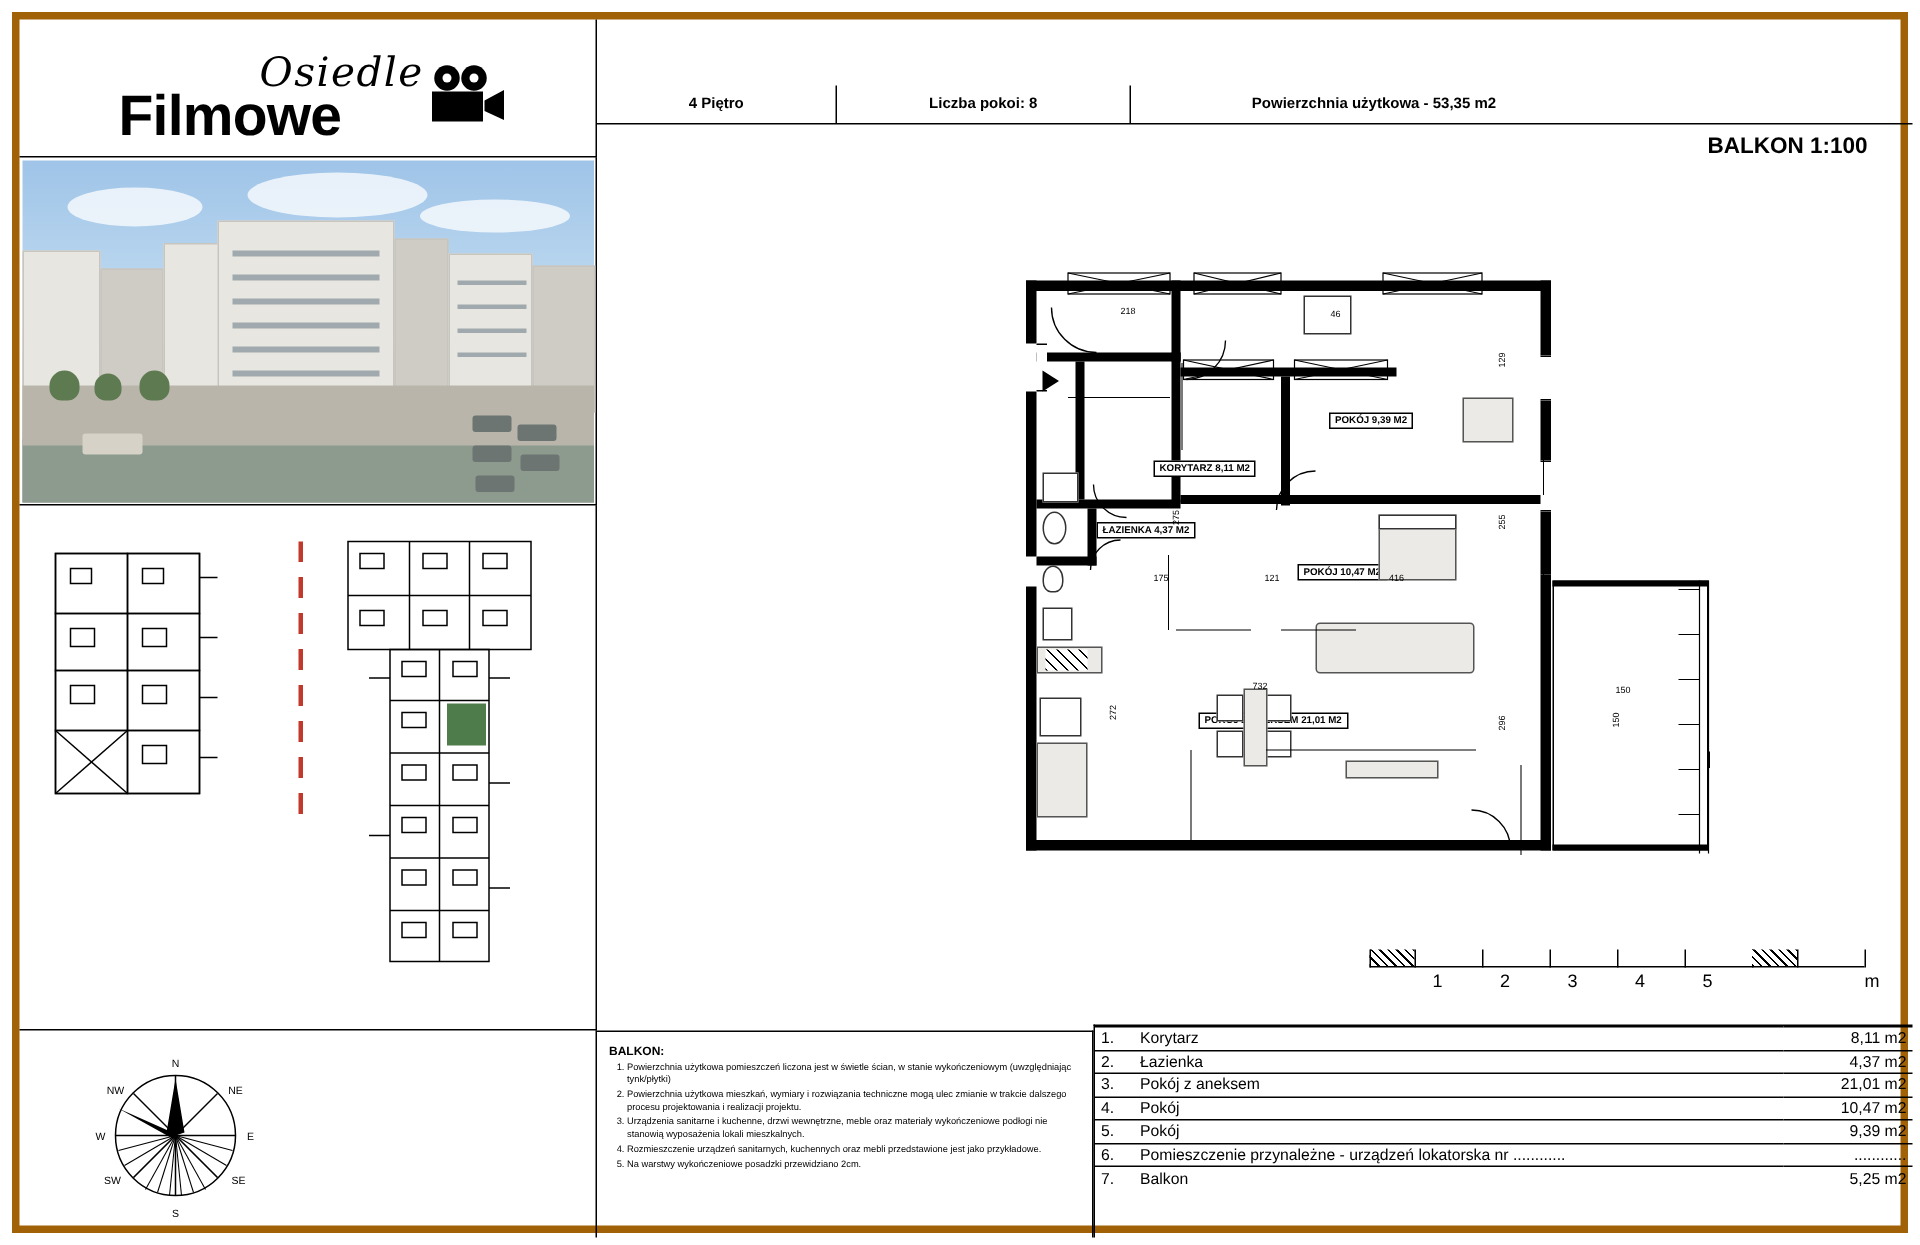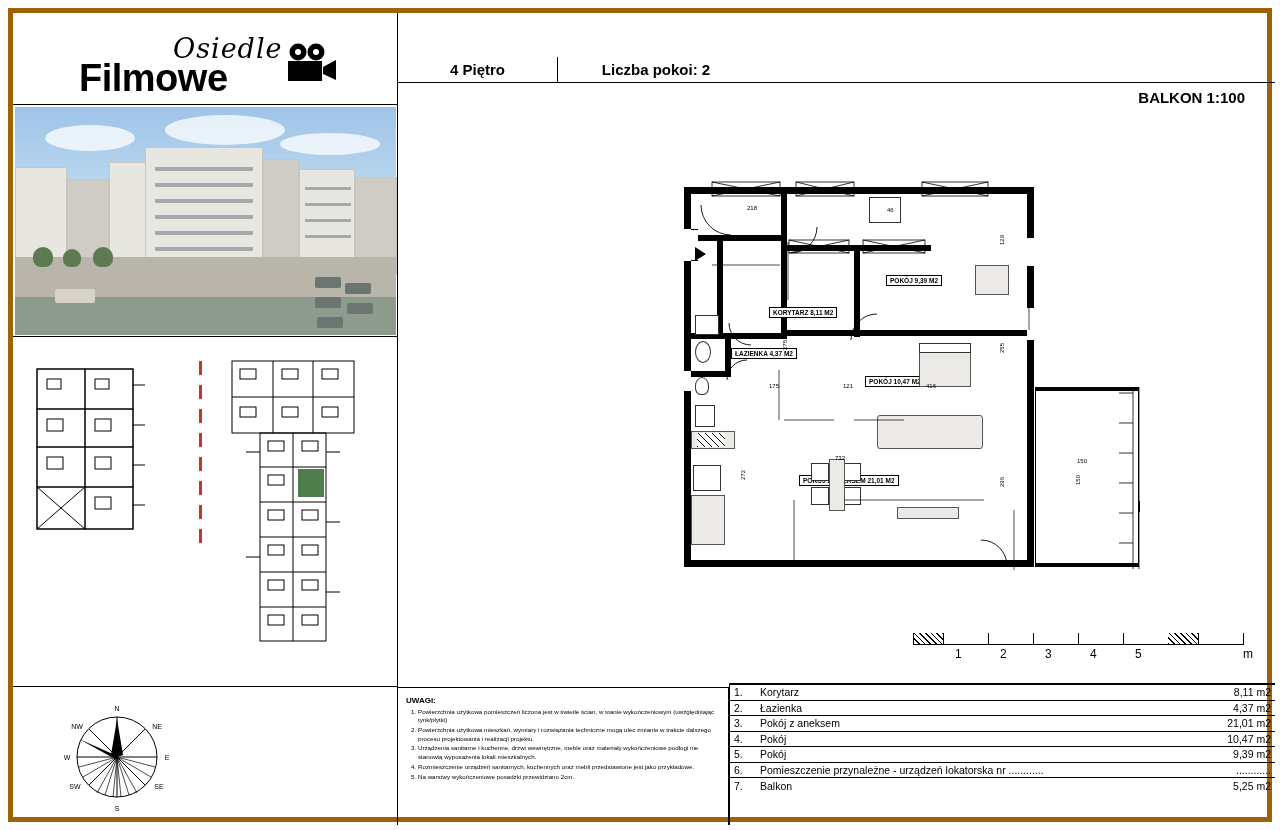--- a/index.html
+++ b/index.html
@@ -39,21 +39,21 @@
 
   .notes-box { position:absolute; left:385px; top:674px; width:331px; height:138px; border-right:1px solid #000; border-top:1px solid #000; padding:8px 6px 4px 8px; }
   .notes-title { font-size:8px; font-weight:bold; margin-bottom:3px; }
   .notes-list { font-size:6.2px; line-height:1.35; padding-left:12px; margin:0; }
   .notes-list li { margin-bottom:1.5px; }
 
   
   .header { position:absolute; left:385px; top:0; width:877px; height:44px; border-bottom:1px solid #000; }
   .header-title { position:absolute; left:12px; top:9px; font-size:16.5px; font-weight:bold; letter-spacing:-0.2px; }
   .subheader { position:absolute; left:385px; top:44px; width:877px; height:26px; border-bottom:1px solid #000; display:flex; }
-  .sub-cell { display:flex; align-items:center; justify-content:center; font-size:15px; font-weight:bold; border-right:1px solid #000; height:100%; }
+  .sub-cell { display:flex; align-items:center; justify-content:center; font-size:10px; font-weight:bold; border-right:1px solid #000; height:100%; }
   .sub-cell:last-child { border-right:none; }
   .scale-row { position:absolute; left:385px; top:70px; width:877px; height:32px; }
   .scale-txt { position:absolute; right:30px; top:6px; font-size:15px; font-weight:bold; }
 
   
   .plan-area { position:absolute; left:386px; top:102px; width:876px; height:568px; }
 
   .wall { position:absolute; background:#000; }
   .room-label { position:absolute; font-size:6.5px; border:1px solid #000; background:#fff; padding:1px 3px; white-space:nowrap; font-weight:bold; }
   .dim { position:absolute; font-size:6px; }
@@ -243,34 +243,35 @@
         <text x="140" y="71" font-size="7" text-anchor="middle" font-family="Liberation Sans">E</text>
         <text x="132" y="100" font-size="7" text-anchor="middle" font-family="Liberation Sans">SE</text>
         <text x="90" y="122" font-size="7" text-anchor="middle" font-family="Liberation Sans">S</text>
         <text x="48" y="100" font-size="7" text-anchor="middle" font-family="Liberation Sans">SW</text>
         <text x="40" y="71" font-size="7" text-anchor="middle" font-family="Liberation Sans">W</text>
         <text x="50" y="40" font-size="7" text-anchor="middle" font-family="Liberation Sans">NW</text>
       </svg>
     </div>
 
     <div class="notes-box">
-      <div class="notes-title">UWAGI:</div>
+      <div class="notes-title">BALKON:</div>
       <ol class="notes-list">
         <li>Powierzchnia użytkowa pomieszczeń liczona jest w świetle ścian, w stanie wykończeniowym (uwzględniając tynk/płytki)</li>
         <li>Powierzchnia użytkowa mieszkań, wymiary i rozwiązania techniczne mogą ulec zmianie w trakcie dalszego procesu projektowania i realizacji projektu.</li>
         <li>Urządzenia sanitarne i kuchenne, drzwi wewnętrzne, meble oraz materiały wykończeniowe podłogi nie stanowią wyposażenia lokali mieszkalnych.</li>
         <li>Rozmieszczenie urządzeń sanitarnych, kuchennych oraz mebli przedstawione jest jako przykładowe.</li>
         <li>Na warstwy wykończeniowe posadzki przewidziano 2cm.</li>
       </ol>
     </div>
   </div>
 
   <div class="subheader">
     <div class="sub-cell" style="width:160px;">4 Piętro</div>
-    <div class="sub-cell" style="width:196px;">Liczba pokoi: 2</div>
+    <div class="sub-cell" style="width:196px;">Liczba pokoi: 8</div>
+    <div class="sub-cell" style="width:324px;">Powierzchnia użytkowa - 53,35 m2</div>
   </div>
   <div class="scale-row">
     <div class="scale-txt">BALKON 1:100</div>
   </div>
 
   <div class="plan-area">
 
     <div class="wall" style="left:285px;top:72px;width:350px;height:7px;"></div>
 
     <div class="wall" style="left:285px;top:72px;width:7px;height:42px;"></div>

